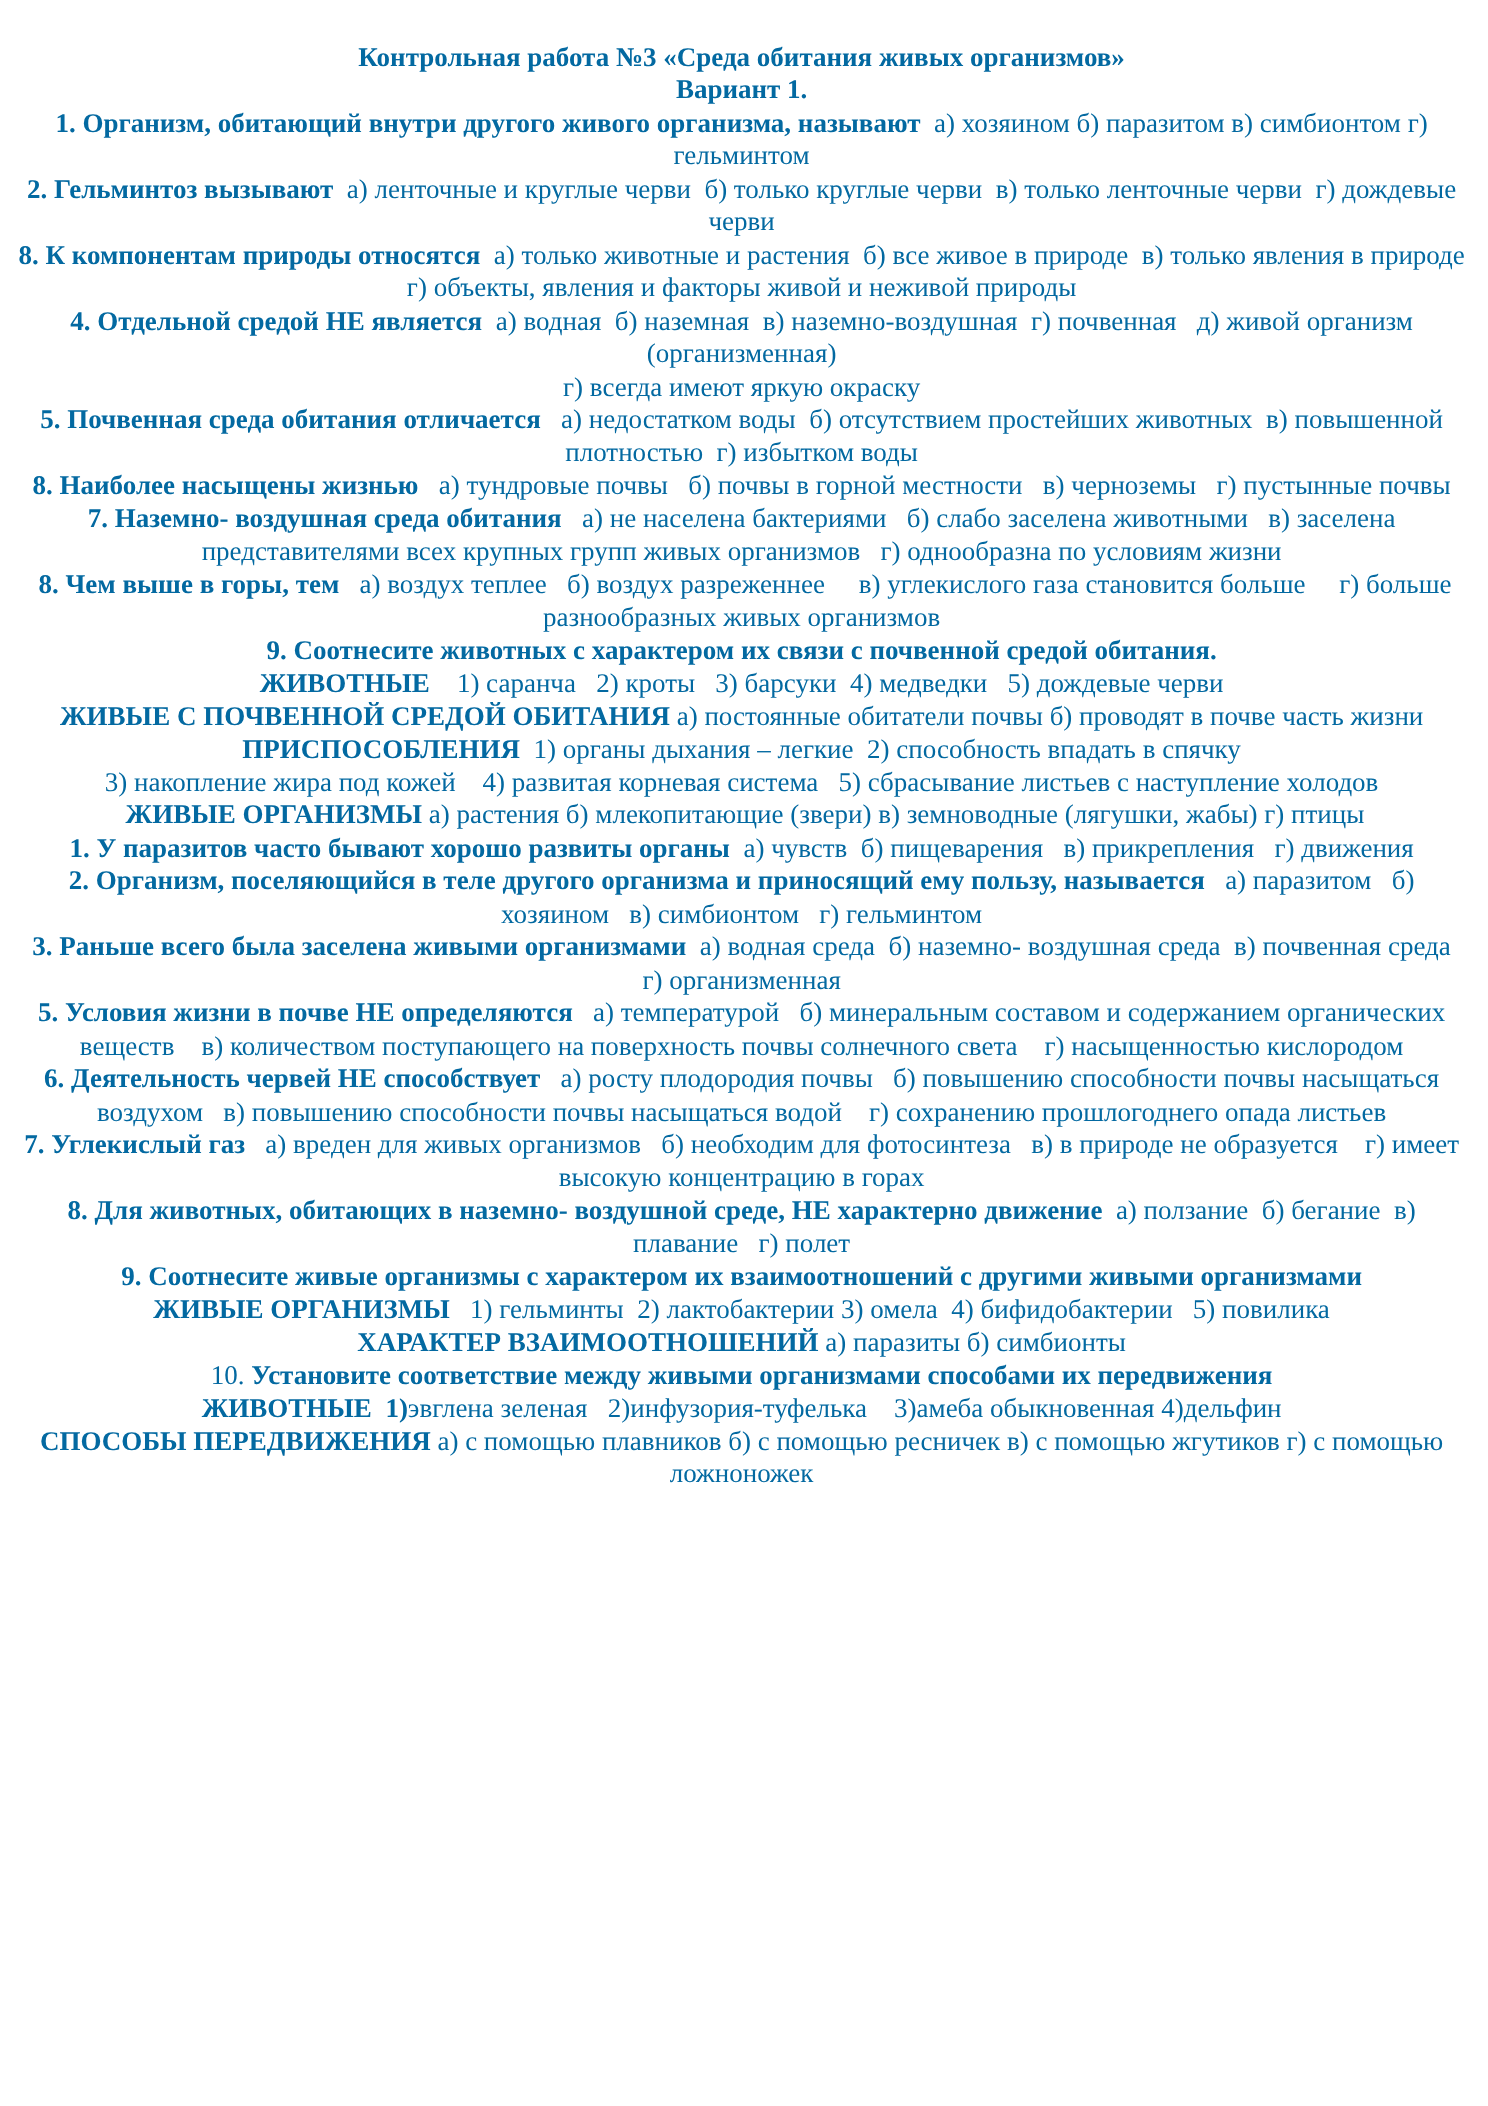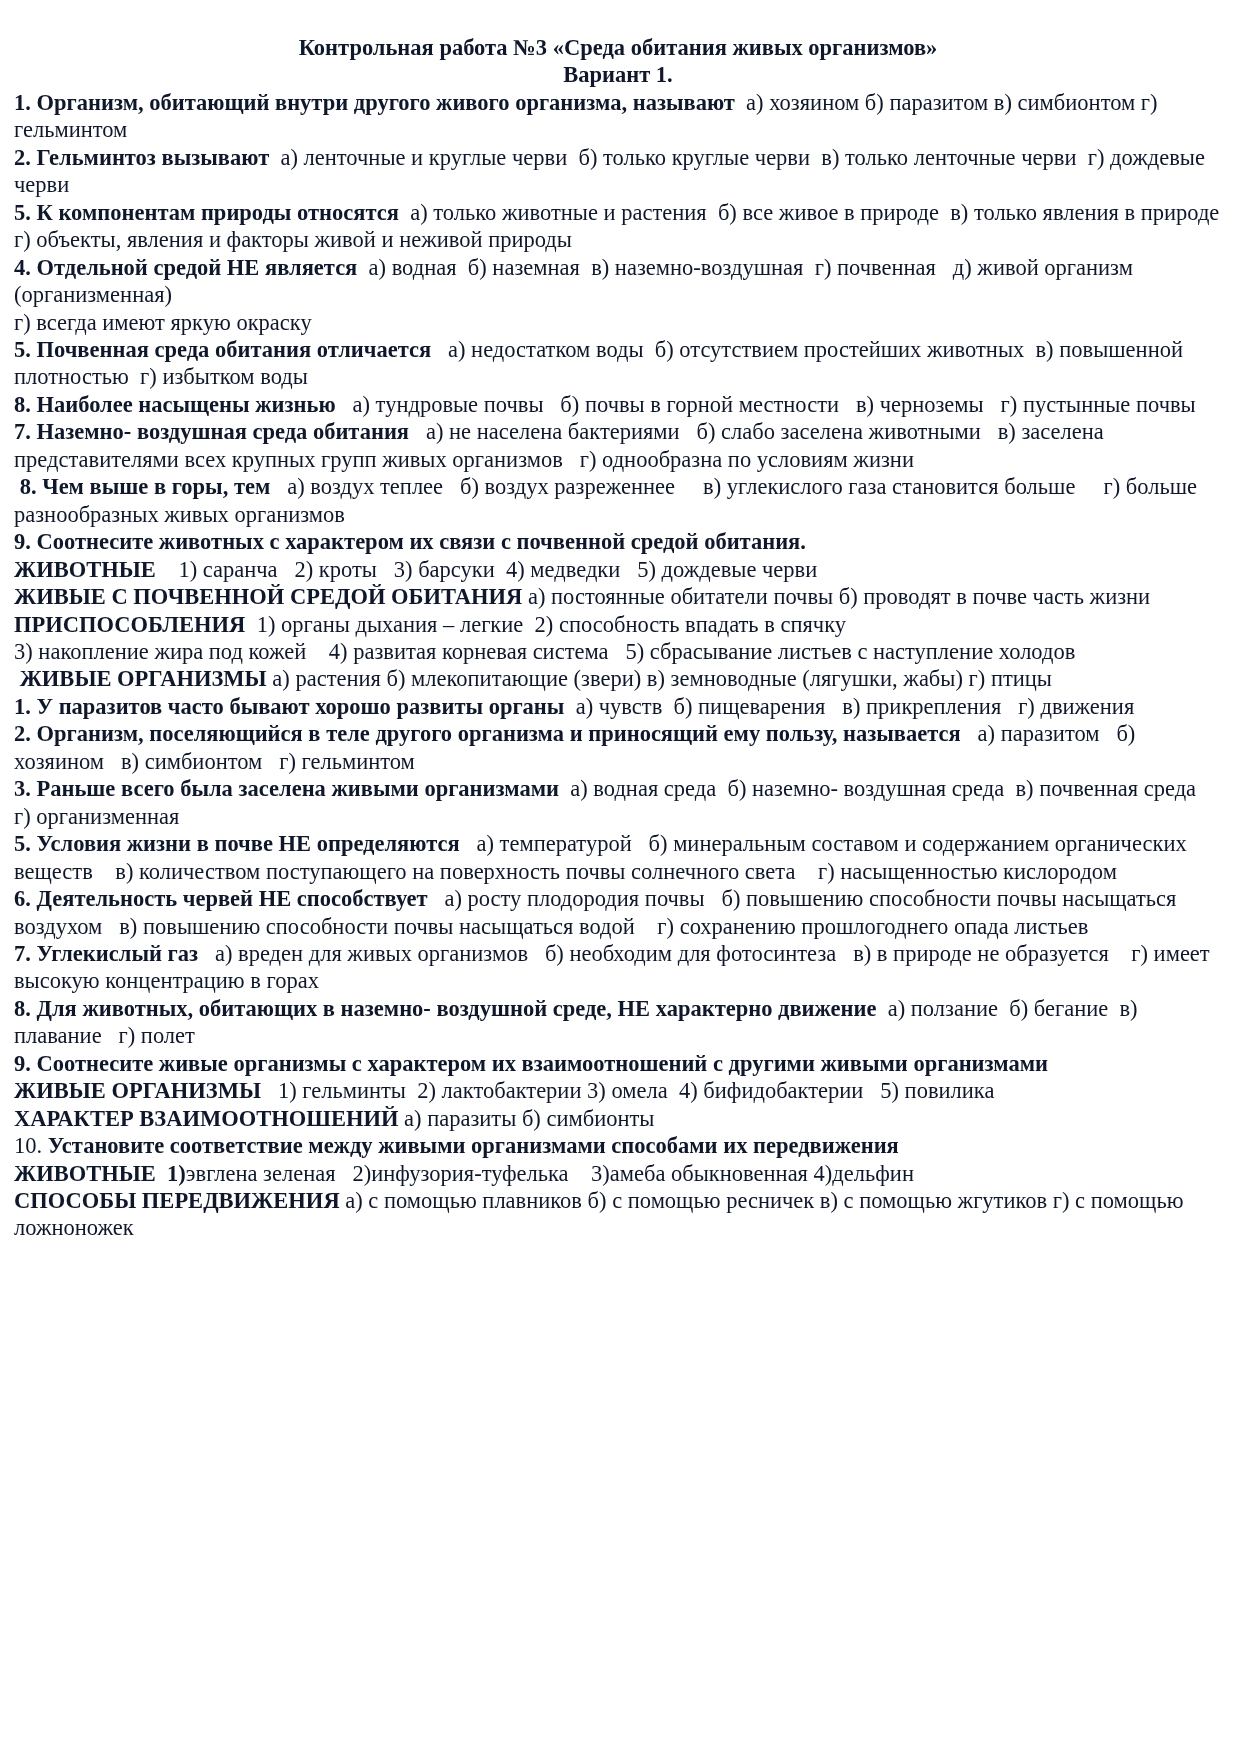--- a/index.html
+++ b/index.html
@@ -6,58 +6,58 @@
     margin: 0;
     padding: 0;
     background: #ffffff;
   }
   .page {
     box-sizing: border-box;
     width: 1240px;
     height: 1755px;
     margin: 0;
     background: #ffffff;
-    color: #0f172a;
+    color: #0369a1;
     font-family: "Liberation Serif", serif;
     font-size: 22.5px;
     line-height: 27.45px;
     padding: 34px 18px 0 14px;
     overflow: hidden;
   }
   .doc-title, .variant-heading {
     margin: 0;
     text-align: center;
     font-weight: bold;
     font-size: 22.5px;
     line-height: 27.45px;
     white-space: pre-wrap;
   }
   .variant-heading.gap-above {
     margin-top: 27.45px;
   }
   .para {
     margin: 0;
     white-space: pre-wrap;
-    text-align: left;
+    text-align: center;
   }
   .seg-bold { font-weight: bold; }
   .seg-reg  { font-weight: normal; }
 </style>
 </head>
 <body>
 
 <div class="page">
   <div class="doc-title">Контрольная работа №3 «Среда обитания живых организмов»</div>
 
   <div class="variant-heading">Вариант 1.</div>
 
   <div>
       <p class="para"><span class="seg-bold">1. Организм, обитающий внутри другого живого организма, называют</span><span class="seg-reg">  а) хозяином б) паразитом в) симбионтом г) гельминтом</span></p>
       <p class="para"><span class="seg-bold">2. Гельминтоз вызывают</span><span class="seg-reg">  а) ленточные и круглые черви  б) только круглые черви  в) только ленточные черви  г) дождевые черви</span></p>
-      <p class="para"><span class="seg-bold">5. К компонентам природы относятся</span><span class="seg-reg">  а) только животные и растения  б) все живое в природе  в) только явления в природе   г) объекты, явления и факторы живой и неживой природы</span></p>
+      <p class="para"><span class="seg-bold">8. К компонентам природы относятся</span><span class="seg-reg">  а) только животные и растения  б) все живое в природе  в) только явления в природе   г) объекты, явления и факторы живой и неживой природы</span></p>
       <p class="para"><span class="seg-bold">4. Отдельной средой НЕ является</span><span class="seg-reg">  а) водная  б) наземная  в) наземно-воздушная  г) почвенная   д) живой организм (организменная)</span></p>
       <p class="para"><span class="seg-reg">г) всегда имеют яркую окраску</span></p>
       <p class="para"><span class="seg-bold">5. Почвенная среда обитания отличается</span><span class="seg-reg">   а) недостатком воды  б) отсутствием простейших животных  в) повышенной плотностью  г) избытком воды</span></p>
       <p class="para"><span class="seg-bold">8. Наиболее насыщены жизнью</span><span class="seg-reg">   а) тундровые почвы   б) почвы в горной местности   в) черноземы   г) пустынные почвы</span></p>
       <p class="para"><span class="seg-bold">7. Наземно- воздушная среда обитания</span><span class="seg-reg">   а) не населена бактериями   б) слабо заселена животными   в) заселена представителями всех крупных групп живых организмов   г) однообразна по условиям жизни</span></p>
       <p class="para"><span class="seg-bold"> 8. Чем выше в горы, тем</span><span class="seg-reg">   а) воздух теплее   б) воздух разреженнее     в) углекислого газа становится больше     г) больше разнообразных живых организмов</span></p>
       <p class="para"><span class="seg-bold">9. Соотнесите животных с характером их связи с почвенной средой обитания.</span></p>
       <p class="para"><span class="seg-bold">ЖИВОТНЫЕ</span><span class="seg-reg">    1) саранча   2) кроты   3) барсуки  4) медведки   5) дождевые черви</span></p>
       <p class="para"><span class="seg-bold">ЖИВЫЕ С ПОЧВЕННОЙ СРЕДОЙ ОБИТАНИЯ</span><span class="seg-reg"> а) постоянные обитатели почвы б) проводят в почве часть жизни</span></p>
       <p class="para"><span class="seg-bold">ПРИСПОСОБЛЕНИЯ</span><span class="seg-reg">  1) органы дыхания – легкие  2) способность впадать в спячку</span></p>

